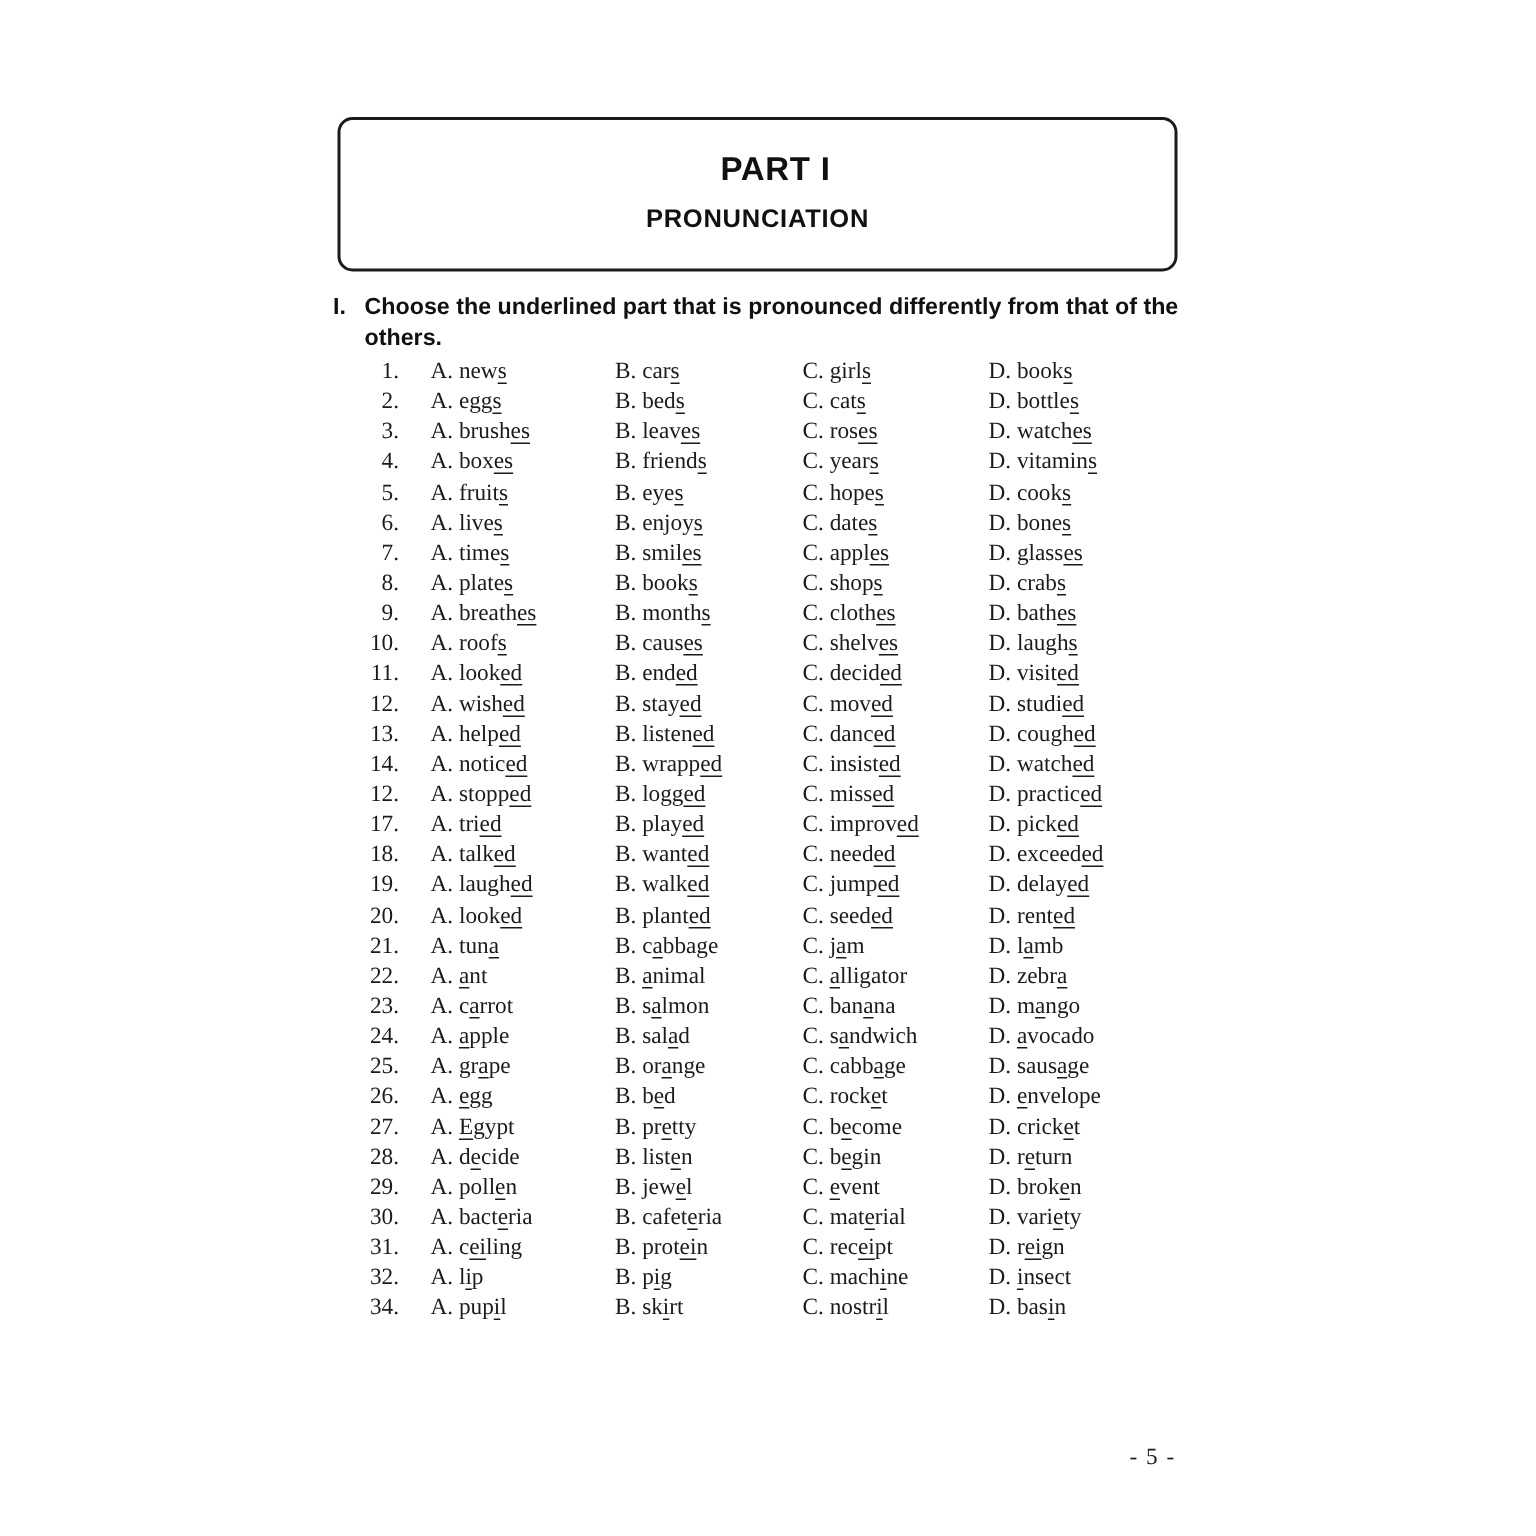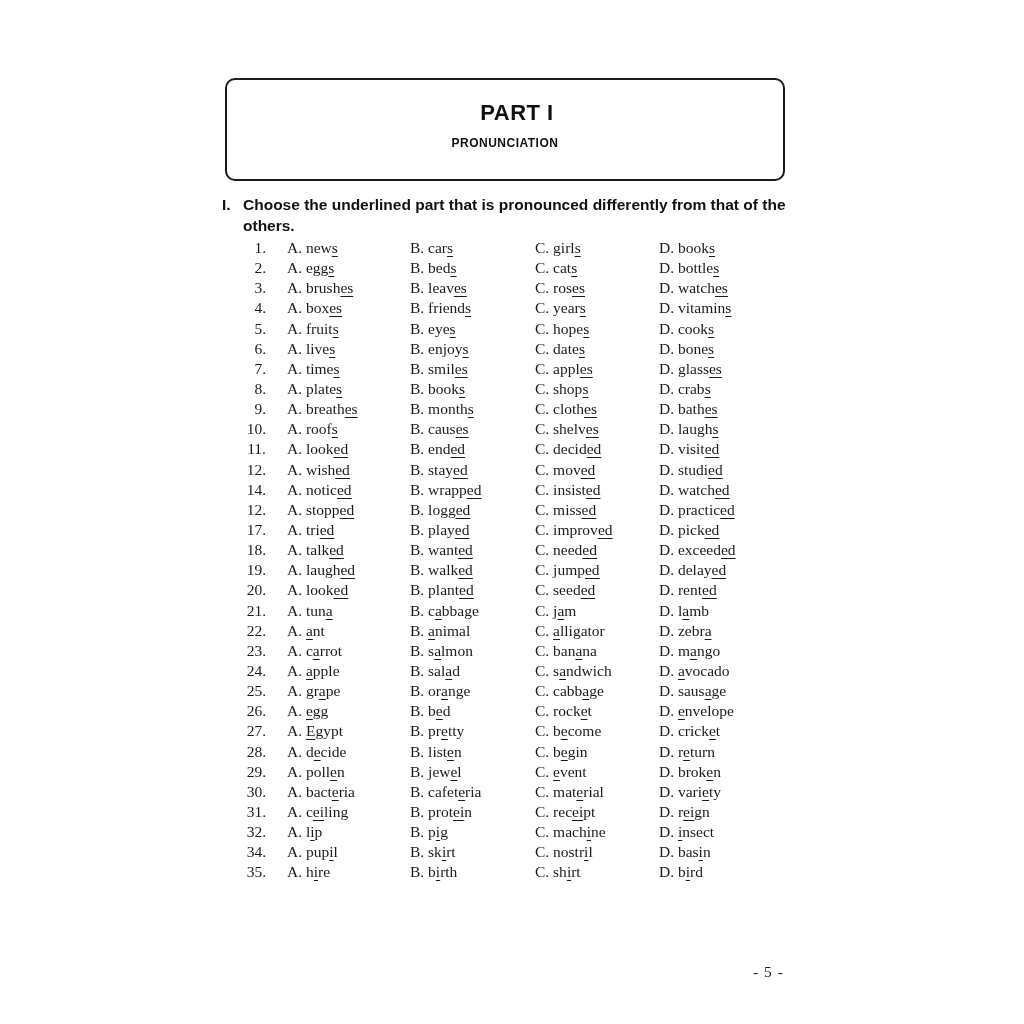--- a/index.html
+++ b/index.html
@@ -30,21 +30,21 @@
     font-weight: bold;
     font-size: 22px;
     letter-spacing: 0.5px;
     color: #111;
     padding-left: 24px;
   }
   .header-subtitle {
     margin-top: 10px;
     font-family: "Liberation Sans", sans-serif;
     font-weight: bold;
-    font-size: 12px;
+    font-size: 17px;
     letter-spacing: 0.5px;
     color: #111;
   }
   .instruction-block {
     position: absolute;
     left: 222px; top: 194px;
     width: 575px;
     display: flex;
     font-family: "Liberation Sans", sans-serif;
     font-weight: bold;
@@ -176,20 +176,27 @@
         <span class="q-opt">D. visit<u>ed</u></span>
       </div>
       <div class="q-row">
         <span class="q-num">12.</span>
         <span class="q-opt">A. wish<u>ed</u></span>
         <span class="q-opt">B. stay<u>ed</u></span>
         <span class="q-opt">C. mov<u>ed</u></span>
         <span class="q-opt">D. studi<u>ed</u></span>
       </div>
       <div class="q-row">
+        <span class="q-num">13.</span>
+        <span class="q-opt">A. help<u>ed</u></span>
+        <span class="q-opt">B. listen<u>ed</u></span>
+        <span class="q-opt">C. danc<u>ed</u></span>
+        <span class="q-opt">D. cough<u>ed</u></span>
+      </div>
+      <div class="q-row">
         <span class="q-num">14.</span>
         <span class="q-opt">A. notic<u>ed</u></span>
         <span class="q-opt">B. wrapp<u>ed</u></span>
         <span class="q-opt">C. insist<u>ed</u></span>
         <span class="q-opt">D. watch<u>ed</u></span>
       </div>
       <div class="q-row">
         <span class="q-num">12.</span>
         <span class="q-opt">A. stopp<u>ed</u></span>
         <span class="q-opt">B. logg<u>ed</u></span>
@@ -308,24 +315,17 @@
         <span class="q-opt">C. mach<u>i</u>ne</span>
         <span class="q-opt">D. <u>i</u>nsect</span>
       </div>
       <div class="q-row">
         <span class="q-num">34.</span>
         <span class="q-opt">A. pup<u>i</u>l</span>
         <span class="q-opt">B. sk<u>i</u>rt</span>
         <span class="q-opt">C. nostr<u>i</u>l</span>
         <span class="q-opt">D. bas<u>i</u>n</span>
       </div>
-      <div class="q-row">
-        <span class="q-num">35.</span>
-        <span class="q-opt">A. h<u>i</u>re</span>
-        <span class="q-opt">B. b<u>i</u>rth</span>
-        <span class="q-opt">C. sh<u>i</u>rt</span>
-        <span class="q-opt">D. b<u>i</u>rd</span>
-      </div>
     </div>
 
   <div class="page-number">- 5 -</div>
 
 </div>
 
 </body></html>

